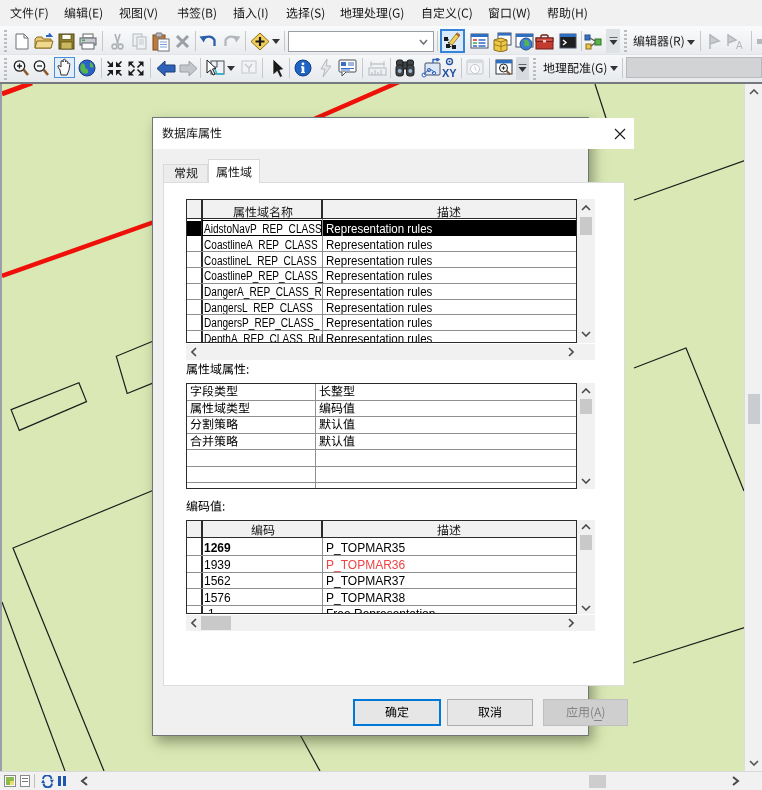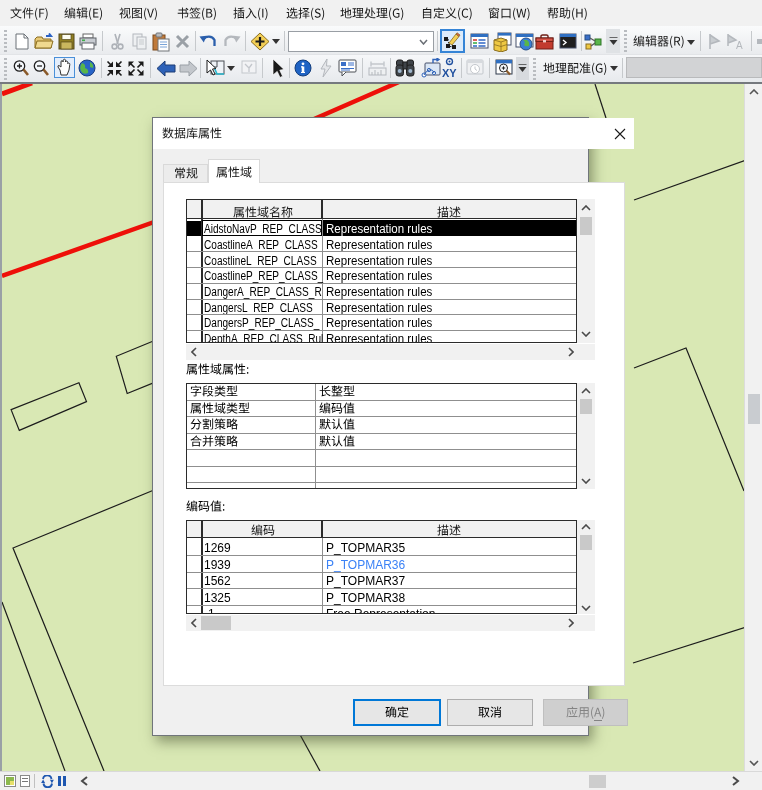--- a/index.html
+++ b/index.html
@@ -711,30 +711,30 @@
         </svg>
       </div>
       <div style="position:absolute;left:250.0px;top:3.0px">
         <svg width="24.0" height="15.0" viewBox="0 0 24.0 15.0" style="">
           <g fill="#1a1a1a" transform="matrix(0.012000,0,0,-0.012000,0,10.560)">
             <use href="#q48" x="0"></use>
             <use href="#q49" x="1000"></use>
           </g>
         </svg>
       </div>
-      <div style="position:absolute;left:17.0px;top:20.5px;font-size:12.0px;color:#000;white-space:pre;">1269</div>
+      <div style="position:absolute;left:17.0px;top:20.5px;font-size:12.0px;color:#000;white-space:pre;font-weight:bold;">1269</div>
       <div style="position:absolute;left:139.0px;top:20.5px;font-size:12.0px;color:#000;white-space:pre;">P_TOPMAR35</div>
       <div class="a" style="left:0;top:34.5px;width:389px;height:1px;background:#8f8f8f"></div>
       <div style="position:absolute;left:17.0px;top:37.0px;font-size:12.0px;color:#000;white-space:pre;">1939</div>
-      <div style="position:absolute;left:139.0px;top:37.0px;font-size:12.0px;color:#3b82f6;white-space:pre;">P_TOPMAR36</div>
+      <div style="position:absolute;left:139.0px;top:37.0px;font-size:12.0px;color:#ef4444;white-space:pre;">P_TOPMAR36</div>
       <div class="a" style="left:0;top:51.0px;width:389px;height:1px;background:#8f8f8f"></div>
       <div style="position:absolute;left:17.0px;top:53.5px;font-size:12.0px;color:#000;white-space:pre;">1562</div>
       <div style="position:absolute;left:139.0px;top:53.5px;font-size:12.0px;color:#000;white-space:pre;">P_TOPMAR37</div>
       <div class="a" style="left:0;top:67.5px;width:389px;height:1px;background:#8f8f8f"></div>
-      <div style="position:absolute;left:17.0px;top:70.0px;font-size:12.0px;color:#000;white-space:pre;">1325</div>
+      <div style="position:absolute;left:17.0px;top:70.0px;font-size:12.0px;color:#000;white-space:pre;">1576</div>
       <div style="position:absolute;left:139.0px;top:70.0px;font-size:12.0px;color:#000;white-space:pre;">P_TOPMAR38</div>
       <div class="a" style="left:0;top:84.0px;width:389px;height:1px;background:#8f8f8f"></div>
       <div style="position:absolute;left:17.0px;top:86.5px;font-size:12.0px;color:#000;white-space:pre;">-1</div>
       <div style="position:absolute;left:139.0px;top:86.5px;font-size:12.0px;color:#000;white-space:pre;">Free Representation</div>
     </div>
     <div class="a" style="left:424px;top:401.5px;width:18px;height:94px;background:#f1f1f1"></div>
     <svg width="10" height="6" viewBox="0 0 10 6" style="position:absolute;left:428.0px;top:406.0px">
       <path d="M1,5 L5,1 L9,5" stroke="#4a4a4a" stroke-width="1.6" fill="none"></path>
     </svg>
     <svg width="10" height="6" viewBox="0 0 10 6" style="position:absolute;left:428.0px;top:487.0px">

